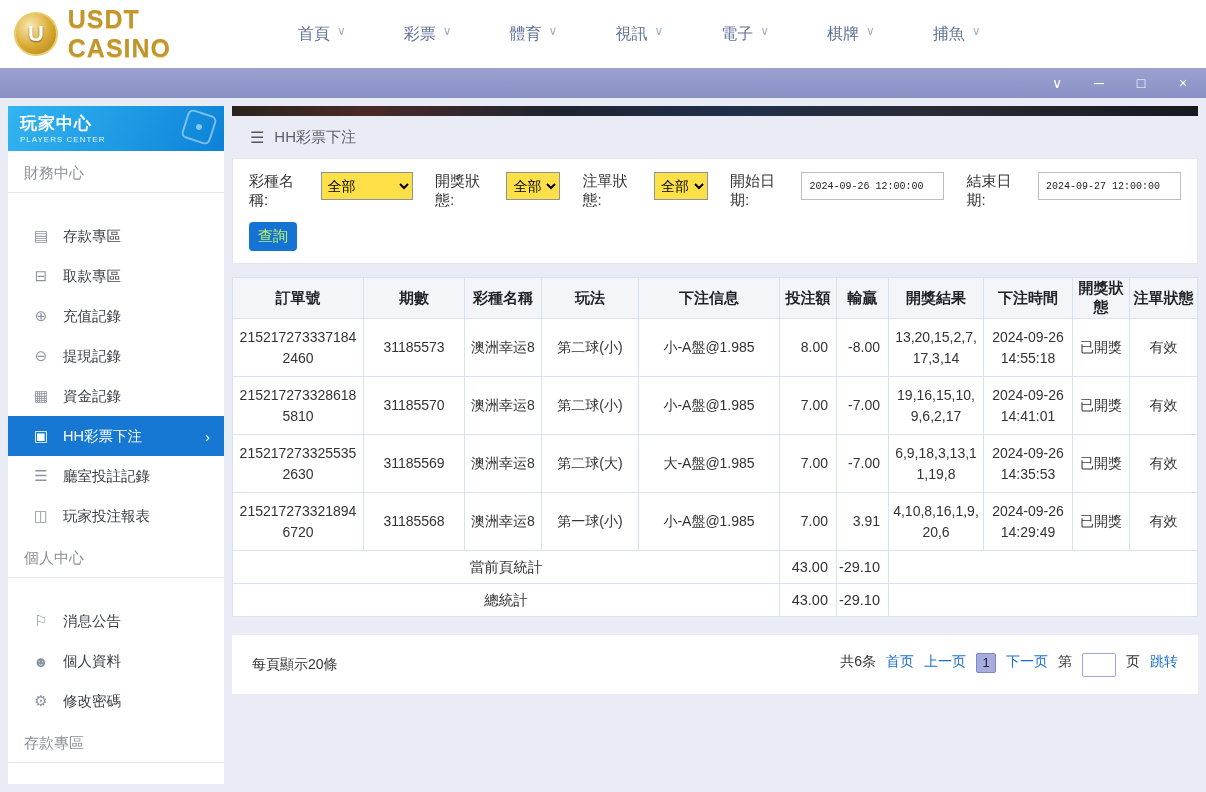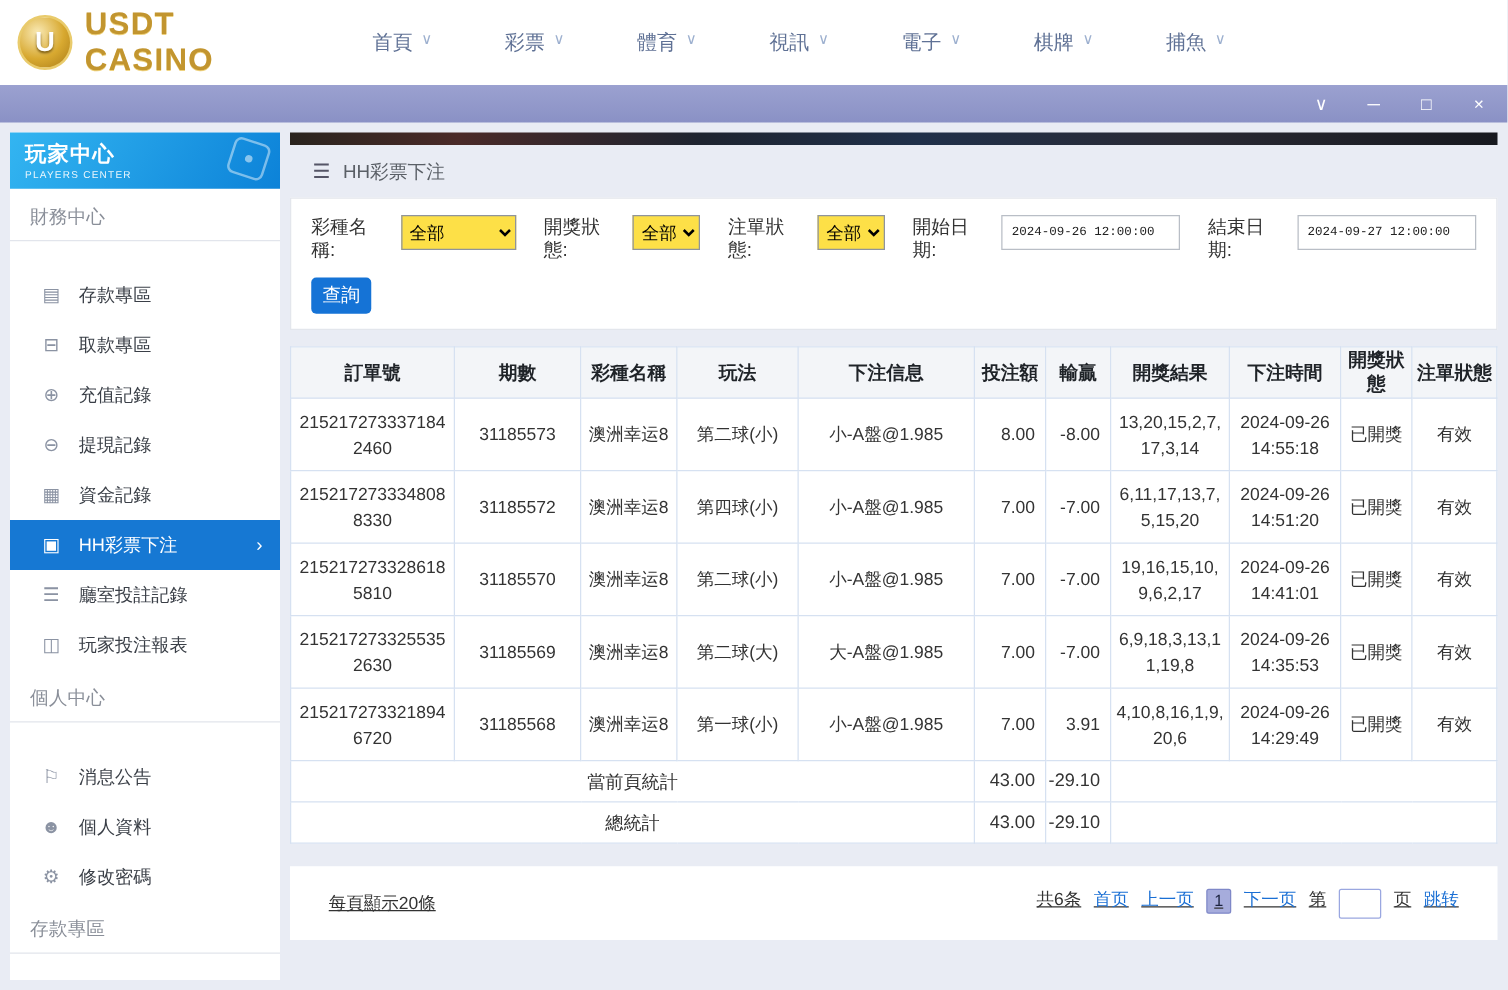--- a/index.html
+++ b/index.html
@@ -56,34 +56,34 @@
   .hamburger { font-size:16px; color:#556; cursor:pointer; }
 
   .filter-card { background:#fff; border:1px solid #e3e6ec; padding:13px 16px 12px; flex:none; }
   .filter-row { display:flex; align-items:flex-start; gap:22px; font-size:15px; color:#333; }
   .filter-row select { height:28px; border:1px solid #8f949c; background:#fde047; font-size:14px;
     font-family:inherit; padding:0 2px; }
   .sel-wide { width:118px; }
   .sel-small { width:60px; }
   .filter-row input { height:28px; width:148px; border:1px solid #b9bec6; font-size:10px;
     font-family:Liberation Mono, monospace; padding:0 7px; color:#222; }
-  .search-btn { margin-top:12px; width:48px; height:29px; background:#1573d6; color:#ffffff;
+  .search-btn { margin-top:12px; width:48px; height:29px; background:#1573d6; color:#bef264;
     border:none; border-radius:4px; font-size:15px; font-family:inherit; cursor:pointer; }
 
   .table-card { margin-top:13px; background:#fff; flex:none; }
   table { width:100%; border-collapse:collapse; table-layout:fixed; }
   th,td { border:1px solid #d6e1f1; text-align:center; }
   th { height:41px; background:#f3f5f8; font-size:15px; color:#1f2328; font-weight:bold; padding:0 2px; }
   tbody td { height:58px; font-size:14px; color:#333; padding:4px 4px; line-height:1.45; }
   td.break { word-break:break-all; }
   td.num { text-align:right; padding-right:8px; }
   tfoot td { height:33px; font-size:14.5px; color:#333; }
 
   .pager-card { margin-top:18px; background:#fff; height:59px; display:flex;
-    align-items:center; justify-content:space-between; padding:0 31px; font-size:14px; color:#333; flex:none;text-decoration:underline; }
+    align-items:center; justify-content:space-between; padding:0 20px; font-size:14px; color:#333; flex:none; }
   .pager-right { display:flex; align-items:flex-start; gap:10px; }
   .plink { color:#1a6fd4; cursor:pointer; }
   .page-cur { min-width:20px; height:20px; background:#a6acdc; border:1px solid #7f88c8;
     color:#1c2340; display:flex; align-items:center; justify-content:center;
     font-size:13px; border-radius:2px; cursor:pointer; }
   .jump-input { width:34px; height:24px; border:1px solid #9aa7e0; border-radius:2px; font-size:13px; text-align:center; }
 </style>
 </head>
 <body>
 
@@ -283,33 +283,20 @@
               <td>第二球(小)</td>
               <td>小-A盤@1.985</td>
               <td class="num">8.00</td>
               <td class="num">-8.00</td>
               <td class="break">13,20,15,2,7,17,3,14</td>
               <td>2024-09-26 14:55:18</td>
               <td>已開獎</td>
               <td>有效</td>
             </tr>
 
-            <tr>
-              <td class="break">2152172733348088330</td>
-              <td>31185572</td>
-              <td>澳洲幸运8</td>
-              <td>第四球(小)</td>
-              <td>小-A盤@1.985</td>
-              <td class="num">7.00</td>
-              <td class="num">-7.00</td>
-              <td class="break">6,11,17,13,7,5,15,20</td>
-              <td>2024-09-26 14:51:20</td>
-              <td>已開獎</td>
-              <td>有效</td>
-            </tr>
 
 
             <tr>
               <td class="break">2152172733286185810</td>
               <td>31185570</td>
               <td>澳洲幸运8</td>
               <td>第二球(小)</td>
               <td>小-A盤@1.985</td>
               <td class="num">7.00</td>
               <td class="num">-7.00</td>

